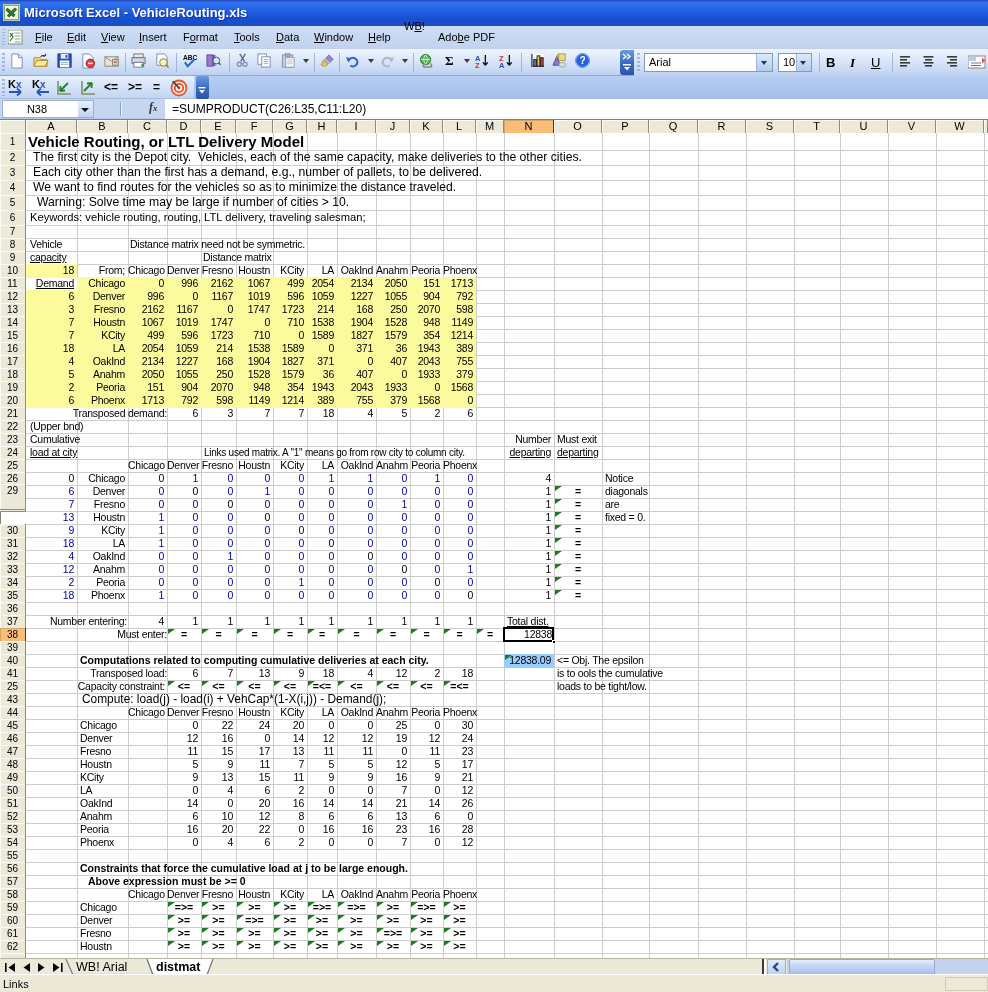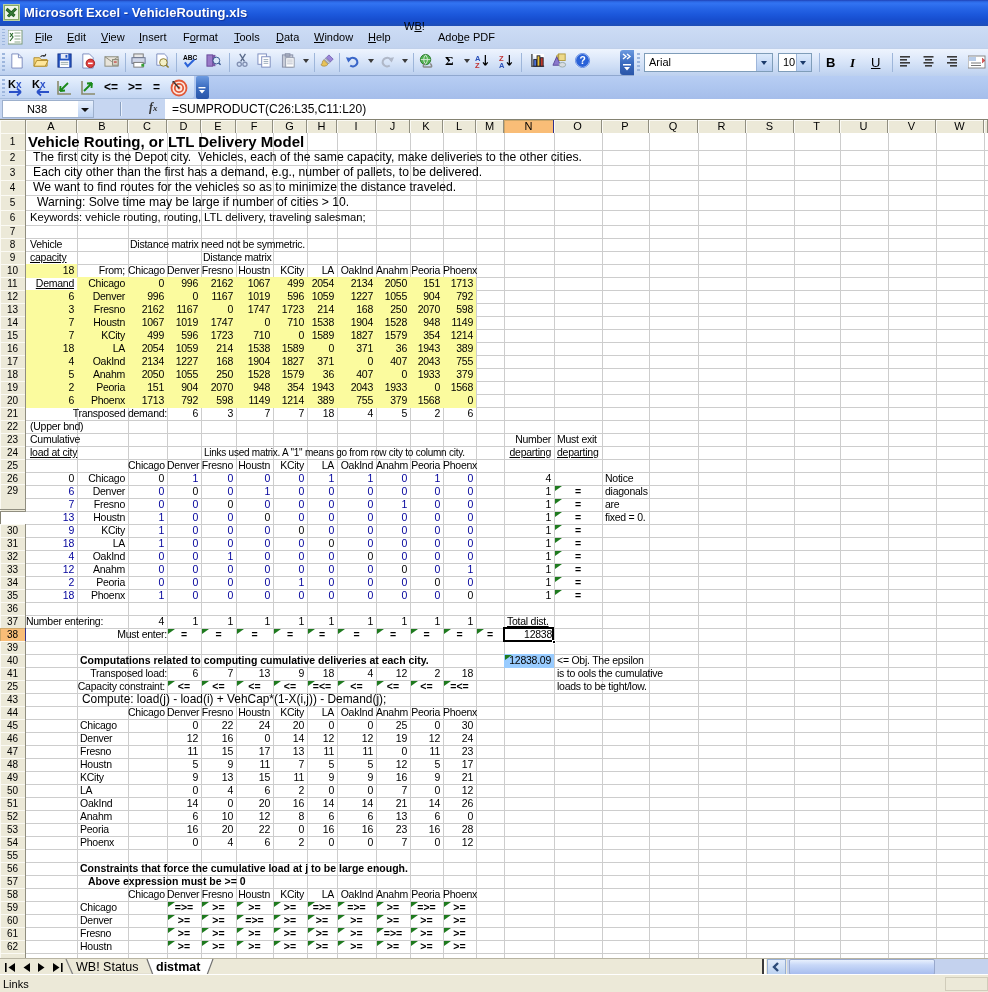--- a/index.html
+++ b/index.html
@@ -755,21 +755,21 @@
 <div class="ct " style="left:376px;top:589px;width:31px;height:13px;line-height:13px;text-align:right;color:#00009b;">0</div>
 <div class="ct " style="left:410px;top:589px;width:30px;height:13px;line-height:13px;text-align:right;color:#00009b;">0</div>
 <div class="ct " style="left:443px;top:589px;width:30px;height:13px;line-height:13px;text-align:right;color:#000;">0</div>
 <div class="ct " style="left:504px;top:589px;width:47px;height:13px;line-height:13px;text-align:right;">1</div>
 <div class="tri" style="left:555px;top:590px;"></div>
 <div class="ct b" style="left:554px;top:589px;width:45px;height:13px;line-height:13px;text-align:center;width:48px;">=</div>
 <div class="ct " style="left:605px;top:472px;height:13px;line-height:13px;">Notice</div>
 <div class="ct " style="left:605px;top:485px;height:13px;line-height:13px;">diagonals</div>
 <div class="ct " style="left:605px;top:498px;height:13px;line-height:13px;">are</div>
 <div class="ct " style="left:605px;top:511px;height:13px;line-height:13px;">fixed = 0.</div>
-<div class="ct " style="left:2px;top:615px;width:125px;height:13px;line-height:13px;text-align:center;">Number entering:</div>
+<div class="ct " style="left:2px;top:615px;width:125px;height:13px;line-height:13px;text-align:right;">Number entering:</div>
 <div class="ct " style="left:128px;top:615px;width:36px;height:13px;line-height:13px;text-align:right;">4</div>
 <div class="ct " style="left:167px;top:615px;width:31px;height:13px;line-height:13px;text-align:right;">1</div>
 <div class="ct " style="left:201px;top:615px;width:32px;height:13px;line-height:13px;text-align:right;">1</div>
 <div class="ct " style="left:236px;top:615px;width:34px;height:13px;line-height:13px;text-align:right;">1</div>
 <div class="ct " style="left:273px;top:615px;width:31px;height:13px;line-height:13px;text-align:right;">1</div>
 <div class="ct " style="left:307px;top:615px;width:27px;height:13px;line-height:13px;text-align:right;">1</div>
 <div class="ct " style="left:337px;top:615px;width:36px;height:13px;line-height:13px;text-align:right;">1</div>
 <div class="ct " style="left:376px;top:615px;width:31px;height:13px;line-height:13px;text-align:right;">1</div>
 <div class="ct " style="left:410px;top:615px;width:30px;height:13px;line-height:13px;text-align:right;">1</div>
 <div class="ct " style="left:443px;top:615px;width:30px;height:13px;line-height:13px;text-align:right;">1</div>
@@ -1041,21 +1041,21 @@
 <path d="M48 0 v9 L54.5 4.5 z" fill="#000"></path>
       <rect x="56" y="0" width="1.6" height="9" fill="#000"></rect>
 </svg>
 <svg style="position:absolute;left:60px;top:-1px" width="170" height="17" viewBox="0 0 170 17">
 <polygon points="87,1 153,1 147,17 93,17" fill="#ffffff"></polygon>
 <path d="M6 1 L13 17" stroke="#808080" stroke-width="1.2" fill="none"></path>
 <path d="M87 1 L93 17" stroke="#707070" stroke-width="1.2" fill="none"></path>
 <path d="M153 1 L147 17" stroke="#707070" stroke-width="1.2" fill="none"></path>
 <path d="M13 16.4 L93 16.4" stroke="#999" stroke-width="1" fill="none"></path>
 </svg>
-<div style="position:absolute;left:76px;top:1px;font-size:12.5px;color:#000;">WB! Status</div>
+<div style="position:absolute;left:76px;top:1px;font-size:12.5px;color:#000;">WB! Arial</div>
 <div style="position:absolute;left:156px;top:1px;font-size:12.5px;font-weight:bold;color:#000;">distmat</div>
 <div style="position:absolute;left:762px;top:0;width:2px;height:16px;background:#3a3a3a;"></div>
     <div style="position:absolute;left:764px;top:0;width:2px;height:16px;background:#fdfdf8;"></div>
 <div style="position:absolute;left:767px;top:0;width:19px;height:16px;background:linear-gradient(180deg,#e2ecfb,#bcd2f0);border:1px solid #96aed2;"></div>
 <svg style="position:absolute;left:770px;top:3px" width="12" height="10" viewBox="0 0 12 10">
       <path d="M8 1 L4 5 L8 9" stroke="#2c4a78" stroke-width="2.4" fill="none"></path>
     </svg>
 <div style="position:absolute;left:787px;top:0;width:201px;height:16px;background:#c4d2ee;"></div>
     <div style="position:absolute;left:789px;top:0;width:146px;height:16px;background:linear-gradient(180deg,#e8f0fd 0%,#c8d8f8 35%,#b4c8f2 75%,#a8bcee 100%);border:1px solid #98a8cc;border-radius:2px;"></div>
 </div>

